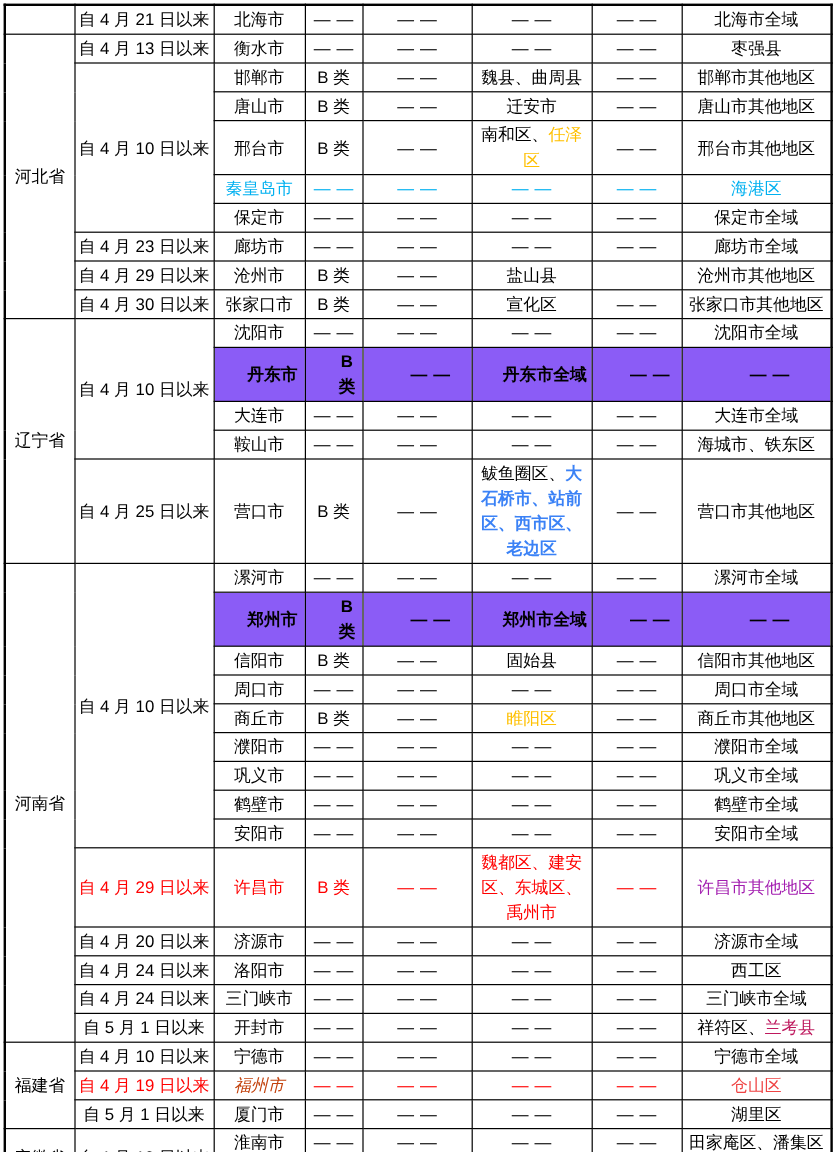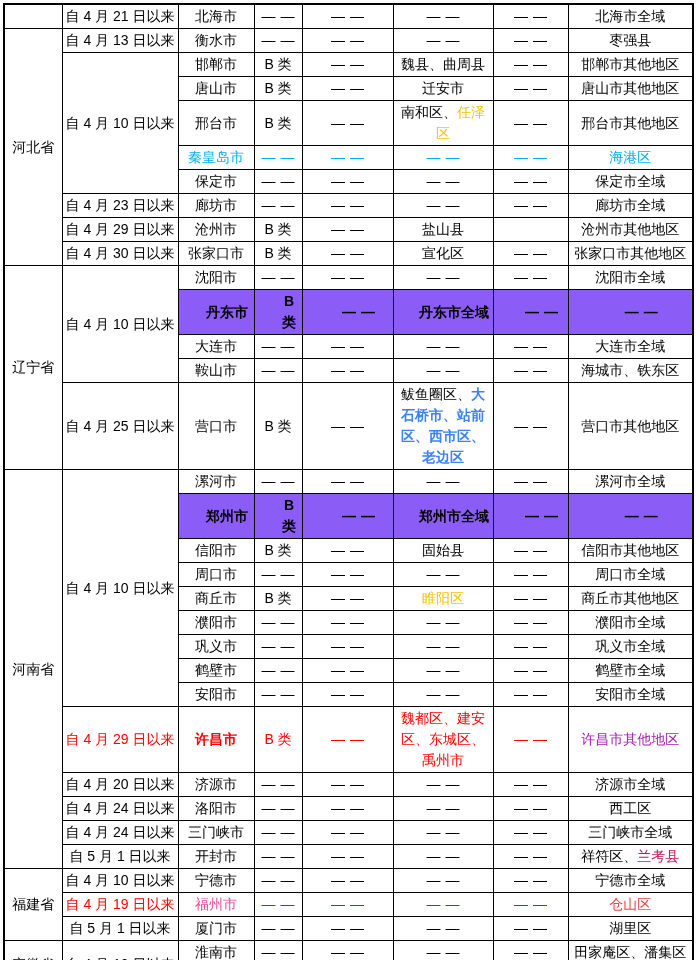--- a/index.html
+++ b/index.html
@@ -250,21 +250,21 @@
         <tr>
           <td><span>安阳市</span></td>
           <td class="dash"><span>——</span></td>
           <td class="dash"><span>——</span></td>
           <td class="dash"><span>——</span></td>
           <td class="dash"><span>——</span></td>
           <td><span>安阳市全域</span></td>
         </tr>
         <tr>
           <td rowspan="1" class="nowrap" style="color: rgb(255, 0, 0);">自 4 月 29 日以来</td>
-          <td><span style="color: rgb(255, 0, 0); font-weight: bold;">许昌市</span></td>
+          <td><span style="color: rgb(255, 0, 0);">许昌市</span></td>
           <td><span style="color: rgb(255, 0, 0);">B 类</span></td>
           <td class="dash"><span style="color: rgb(255, 0, 0);">——</span></td>
           <td><span style="color: rgb(255, 0, 0);">魏都区、建安区、东城区、禹州市</span></td>
           <td class="dash"><span style="color: rgb(255, 0, 0);">——</span></td>
           <td><span style="color: #a21caf;">许昌市其他地区</span></td>
         </tr>
         <tr>
           <td rowspan="1" class="nowrap">自 4 月 20 日以来</td>
           <td><span>济源市</span></td>
           <td class="dash"><span>——</span></td>
@@ -305,21 +305,21 @@
           <td rowspan="1" class="nowrap">自 4 月 10 日以来</td>
           <td><span>宁德市</span></td>
           <td class="dash"><span>——</span></td>
           <td class="dash"><span>——</span></td>
           <td class="dash"><span>——</span></td>
           <td class="dash"><span>——</span></td>
           <td><span>宁德市全域</span></td>
         </tr>
         <tr>
           <td rowspan="1" class="nowrap" style="color: rgb(255, 0, 0);">自 4 月 19 日以来</td>
-          <td><span style="color: #ec4899;">福州市</span></td>
+          <td><span style="color: #c2410c; font-style: italic;">福州市</span></td>
           <td class="dash"><span style="color: rgb(255, 0, 0);">——</span></td>
           <td class="dash"><span style="color: rgb(255, 0, 0);">——</span></td>
           <td class="dash"><span style="color: rgb(255, 0, 0);">——</span></td>
           <td class="dash"><span style="color: rgb(255, 0, 0);">——</span></td>
           <td><span style="color: #ef4444;">仓山区</span></td>
         </tr>
         <tr>
           <td rowspan="1" class="nowrap">自 5 月 1 日以来</td>
           <td><span>厦门市</span></td>
           <td class="dash"><span>——</span></td>

